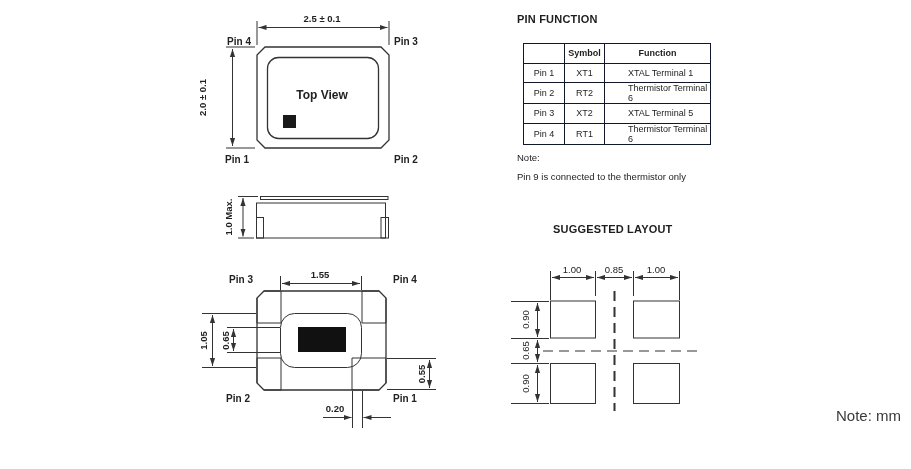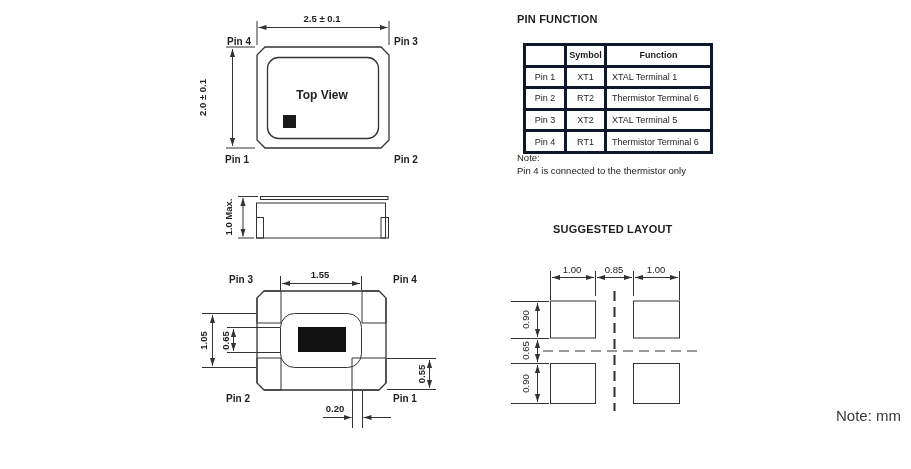--- a/index.html
+++ b/index.html
@@ -8,26 +8,26 @@
   svg{position:absolute;left:0;top:0;}
   .ln{stroke:#333;fill:none;stroke-width:1;}
   .ln2{stroke:#333;fill:none;stroke-width:1.3;}
   .dim{font:700 9.5px "Liberation Sans",sans-serif;fill:#222;}
   .dimn{font:400 9.5px "Liberation Sans",sans-serif;fill:#222;}
   .pin{font:700 10px "Liberation Sans",sans-serif;fill:#222;}
   .tvlabel{font:700 12px "Liberation Sans",sans-serif;fill:#222;}
   .overlay{position:absolute;}
   .h1{font-size:11px;font-weight:700;letter-spacing:.2px;color:#1d1d1d;}
   .note{font-size:9.5px;line-height:13px;color:#222;}
-  .note .nt{margin-bottom:0;}
+  .note .nt{margin-bottom:6px;}
   table.pf{border-collapse:collapse;table-layout:fixed;width:187px;}
-  table.pf td,table.pf th{border:3px solid #0f172a;font-size:9px;height:18.6px;
+  table.pf td,table.pf th{border:1px solid #0f172a;font-size:9px;height:18.6px;
       text-align:center;vertical-align:middle;padding:0;color:#1d1d1d;font-weight:400;}
   table.pf th{font-weight:700;}
-  table.pf td.fn{text-align:left;padding-left:5px;}
+  table.pf td.fn{text-align:left;padding-left:23px;}
   .units{font-size:15px;color:#3a3a3a;}
 </style>
 </head>
 <body>
 
 <div id="stage">
 
   <svg width="911" height="469" viewBox="0 0 911 469">
     <defs>
       <pattern id="hatch" width="4" height="4" patternUnits="userSpaceOnUse" patternTransform="rotate(45)">
@@ -181,20 +181,20 @@
     <tr>
       <td>Pin 4</td>
       <td>RT1</td>
       <td class="fn">Thermistor Terminal 6</td>
     </tr>
   </tbody>
     </table>
 
   <div class="overlay note" style="left:517px;top:151px;">
     <div class="nt">Note:</div>
-    <div>Pin 4 is connected to the thermistor only</div>
+    <div>Pin 9 is connected to the thermistor only</div>
   </div>
 
   <div class="overlay h1" style="left:521px;top:223px;margin-left:32px;">SUGGESTED LAYOUT</div>
 
   <div class="overlay units" style="left:836px;top:407px;">Note: mm</div>
 
 </div>
 
 </body></html>

